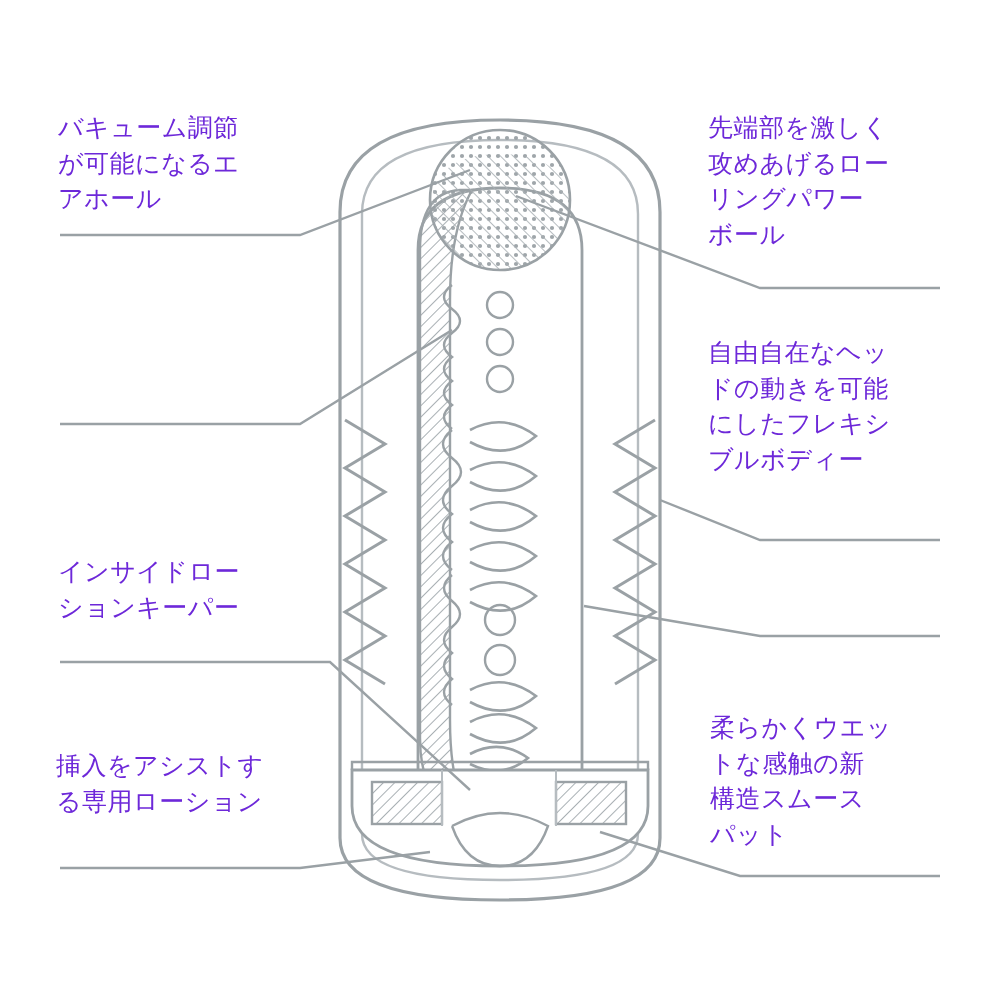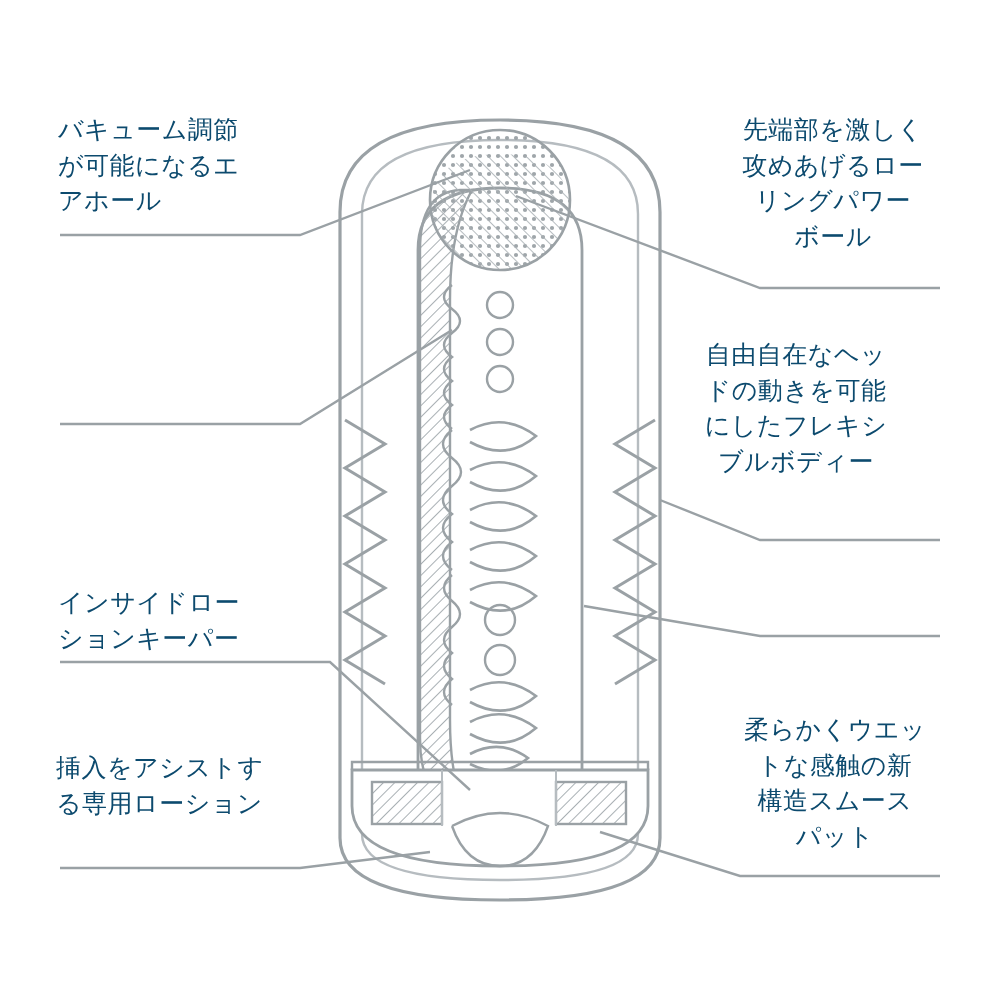--- a/index.html
+++ b/index.html
@@ -19,32 +19,32 @@
   }
   #diagram-svg {
     position: absolute;
     left: 0;
     top: 0;
     width: 1000px;
     height: 1000px;
   }
   .callout {
     position: absolute;
-    color: #0c4a6e;
+    color: #6d28d9;
     font-size: 25px;
     line-height: 1.42;
     letter-spacing: 0.02em;
     white-space: pre-line;
-    font-family: Liberation Sans, sans-serif;
+    font-family: Liberation Mono, monospace;
   }
   .callout.left {
     text-align: left;
   }
   .callout.right {
-    text-align: center;
+    text-align: left;
   }
 </style>
 </head>
 <body>
 
 <div id="page">
 
   <svg id="diagram-svg" viewBox="0 0 1000 1000">
     <defs>
       <pattern id="hatch" patternUnits="userSpaceOnUse" width="8" height="8" patternTransform="rotate(45)">
@@ -135,32 +135,32 @@
       <path d="M940 636 L760 636 L584 606"></path>
       <path d="M940 876 L740 876 L600 832"></path>
     </g>
   </svg>
 
   <div class="callout left" style="left:58px; top:112px; width:250px;">バキューム調節
 が可能になるエ
 アホール</div>
 
 
-  <div class="callout left" style="left:58px; top:556px; width:250px;margin-top:29px;">インサイドロー
+  <div class="callout left" style="left:58px; top:556px; width:250px;">インサイドロー
 ションキーパー</div>
 
   <div class="callout left" style="left:56px; top:750px; width:262px;">挿入をアシストす
 る専用ローション</div>
 
   <div class="callout right" style="left:708px; top:112px; width:250px;">先端部を激しく
 攻めあげるロー
 リングパワー
 ボール</div>
 
-  <div class="callout right" style="left:671px; top:337px; width:250px;">自由自在なヘッ
+  <div class="callout right" style="left:708px; top:337px; width:250px;">自由自在なヘッ
 ドの動きを可能
 にしたフレキシ
 ブルボディー</div>
 
 
   <div class="callout right" style="left:710px; top:712px; width:250px;">柔らかくウエッ
 トな感触の新
 構造スムース
 パット</div>
 

